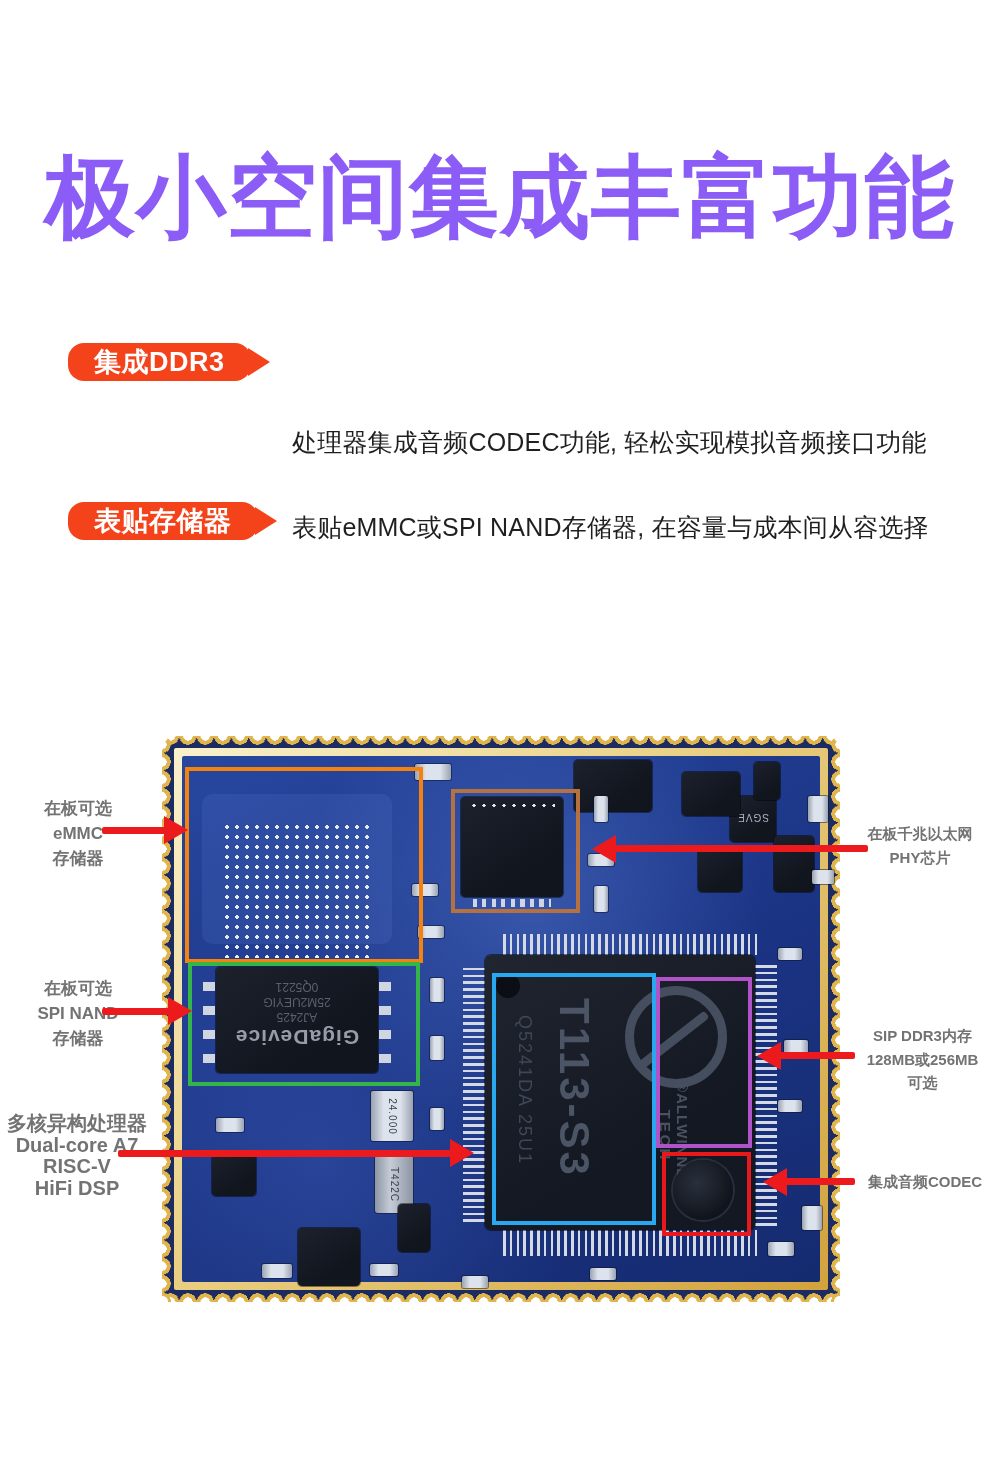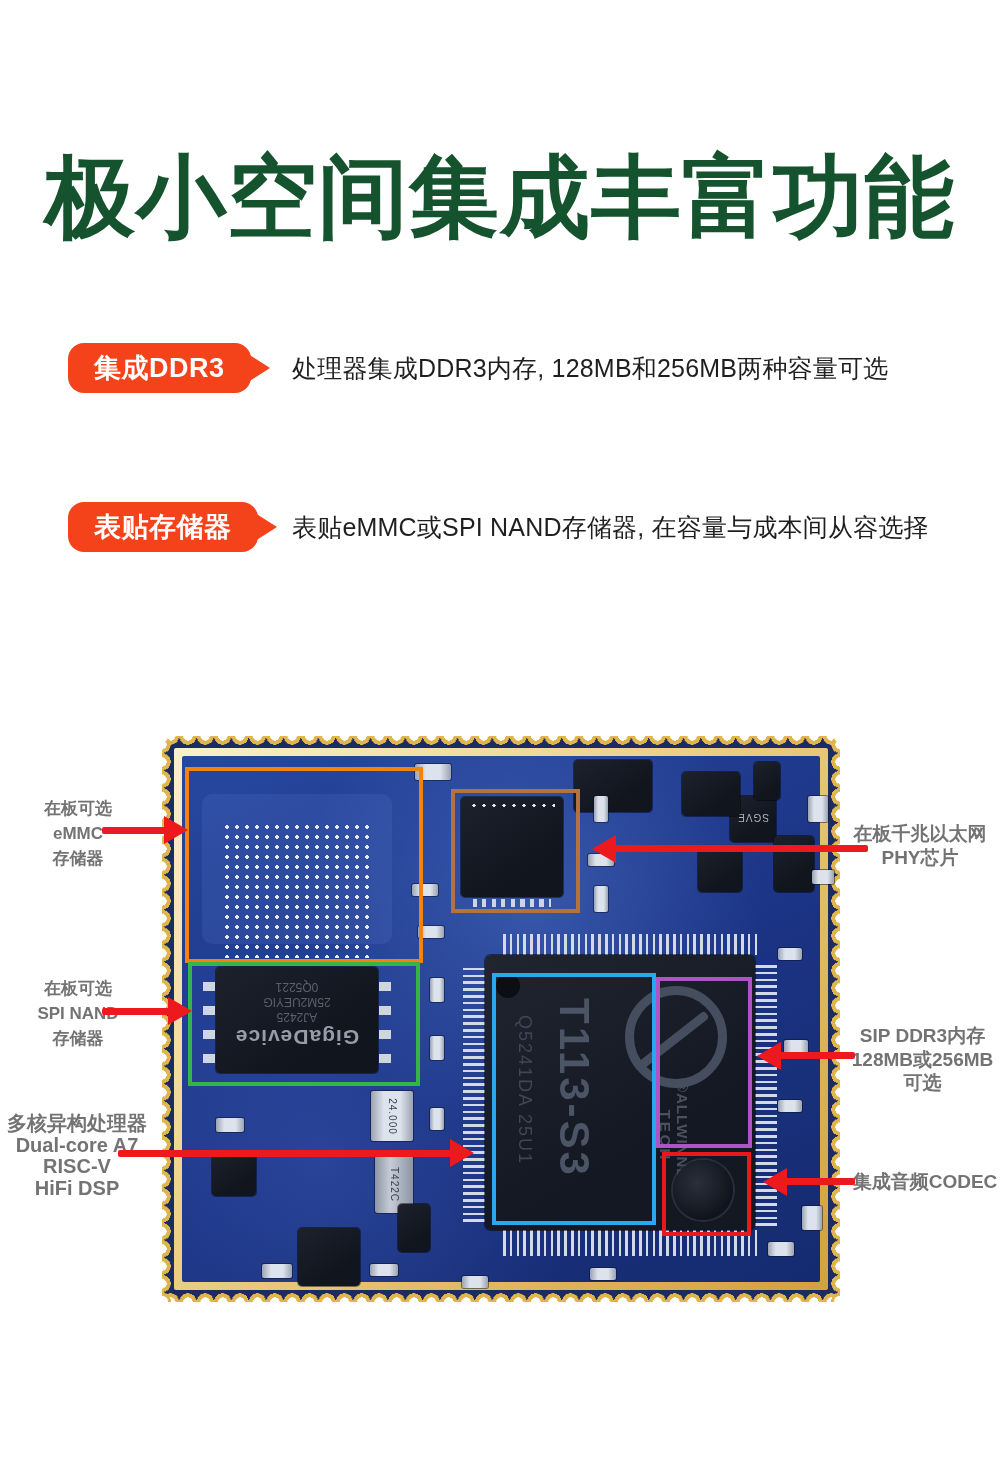--- a/index.html
+++ b/index.html
@@ -5,46 +5,46 @@
   html,body{margin:0;padding:0;}
   body{
     width:1000px;height:1473px;position:relative;background:#ffffff;
     font-family:"Liberation Sans","DejaVu Sans",sans-serif;overflow:hidden;
   }
   .abs{position:absolute;}
 
   
   #title{
     left:0;right:0;top:148px;text-align:center;margin:0;
-    font-size:90px;line-height:1.1;font-weight:900;color:#14532d;letter-spacing:1px;
+    font-size:90px;line-height:1.1;font-weight:900;color:#8b5cf6;letter-spacing:1px;
   }
 
   
   .feature-row{left:0;top:0;width:1000px;height:50px;}
   .badge{
-    left:68px;top:0;height:50px;display:inline-flex;align-items:center;
+    left:68px;top:0;height:38px;display:inline-flex;align-items:center;
     padding:0 26px;background:#f4421a;color:#ffffff;border-radius:16px;
     font-size:27px;font-weight:800;letter-spacing:.5px;white-space:nowrap;
   }
   .badge::after{
     content:"";position:absolute;right:-19px;top:50%;transform:translateY(-50%);
     width:0;height:0;border-top:14px solid transparent;border-bottom:14px solid transparent;
     border-left:22px solid #f4421a;
   }
   .feature-desc{
     left:292px;top:0;height:50px;line-height:50px;font-size:25px;font-weight:500;
     color:#1f1f1f;white-space:nowrap;letter-spacing:.2px;
   }
 
   
   .callout{color:#737373;font-weight:800;text-align:center;}
   .callout div{white-space:nowrap;}
   .co-l{font-size:17px;line-height:25px;}
   .co-s{font-size:20px;line-height:21.5px;}
-  .co-r{font-size:19px;line-height:24px;}
+  .co-r{font-size:15px;line-height:24px;}
 
   
   .aline{background:#ed1a1d;height:7px;border-radius:2px;}
   .ahead{width:0;height:0;border-top:14px solid transparent;border-bottom:14px solid transparent;}
   .ahead.r{border-left:24px solid #ed1a1d;}
   .ahead.l{border-right:24px solid #ed1a1d;}
 
   
   #pcb{left:162px;top:736px;width:678px;height:566px;background:#1d2c60;border-radius:4px;}
   .et,.eb,.el,.er{position:absolute;}
@@ -112,23 +112,23 @@
 </style>
 </head>
 <body>
 
 <h1 id="title" class="abs">极小空间集成丰富功能</h1>
 
 <div class="abs feature-row" style="top:343px">
   <div class="abs badge">
       <span>集成DDR3</span>
     </div>
-  <div class="abs feature-desc">处理器集成DDR3内存, 128MB和256MB两种容量可选</div>
 </div>
 <div class="abs feature-row" style="top:417px">
+  <div class="abs feature-desc">处理器集成音频CODEC功能, 轻松实现模拟音频接口功能</div>
 </div>
 <div class="abs feature-row" style="top:502px">
   <div class="abs badge">
       <span>表贴存储器</span>
     </div>
   <div class="abs feature-desc">表贴eMMC或SPI NAND存储器, 在容量与成本间从容选择</div>
 </div>
 <div class="abs feature-row" style="top:565px">
 </div>
 

